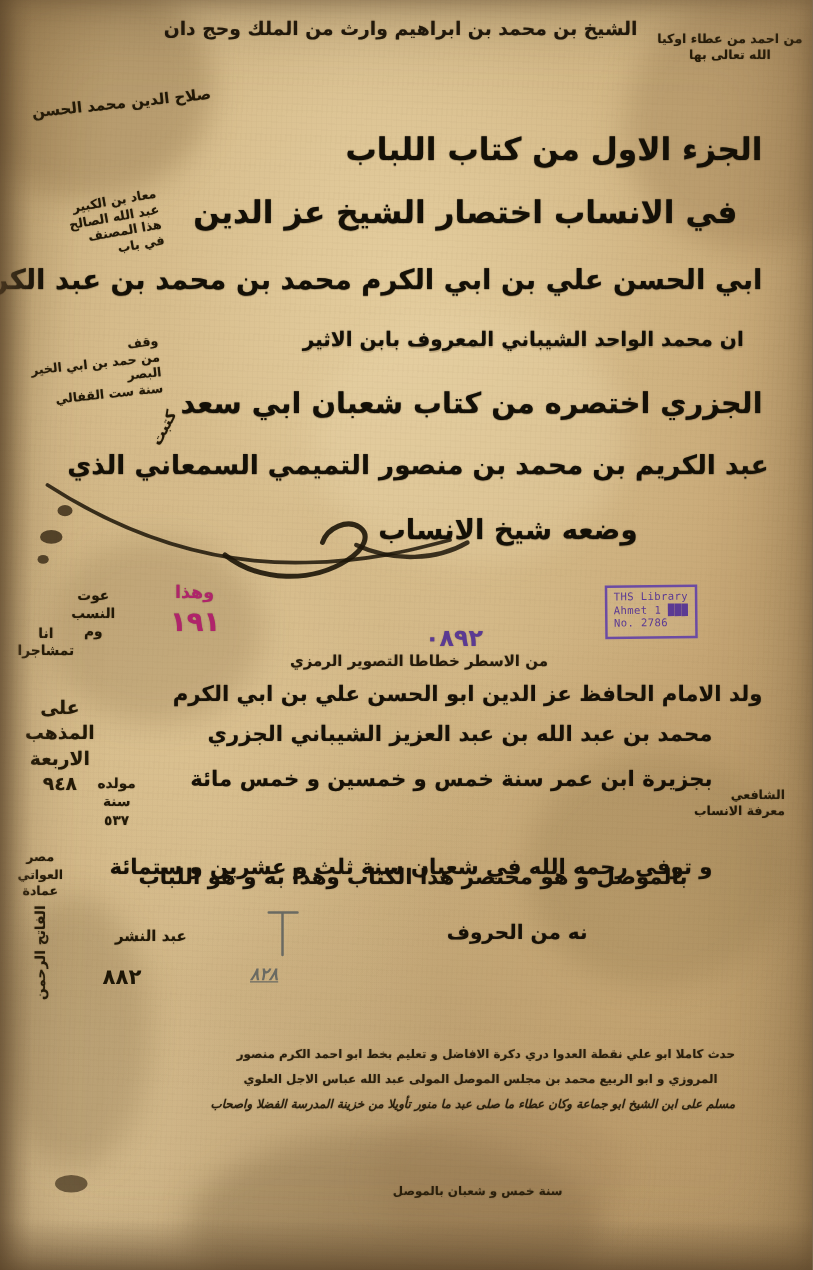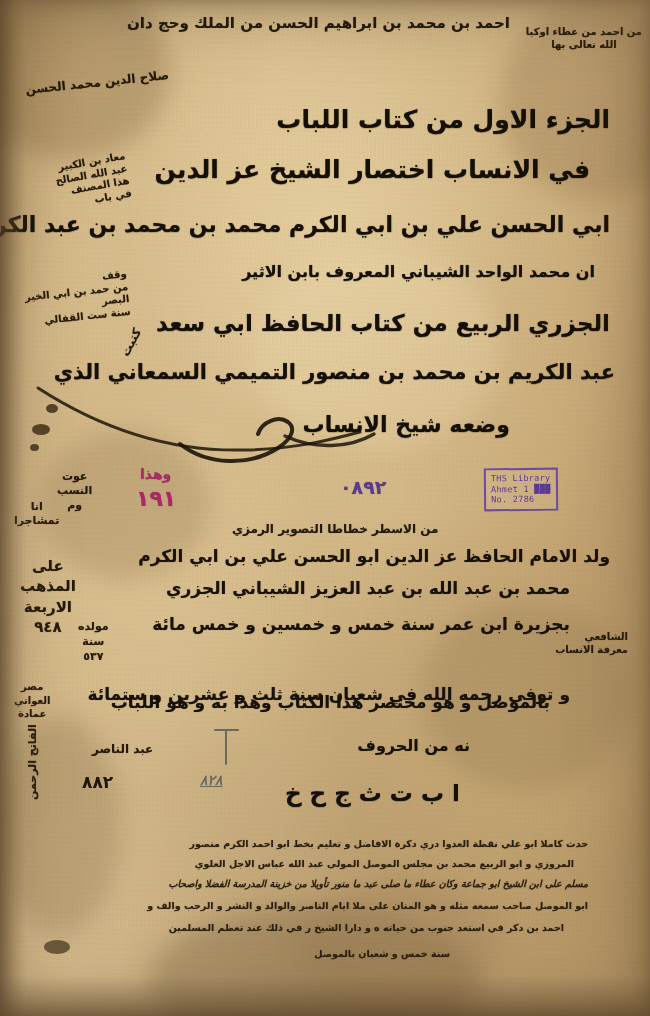--- a/index.html
+++ b/index.html
@@ -192,32 +192,32 @@
   <div class="stain s1"></div>
   <div class="stain s2"></div>
   <div class="stain s3"></div>
   <div class="stain s4"></div>
   <div class="stain s5"></div>
   <div class="stain s6"></div>
   <div class="stain s7"></div>
   <div class="stain s8"></div>
   <div class="grain"></div>
 
-  <div class="ar top-header" style="left:150px; top:14px; width:360px; text-align:center;">احمد بن محمد بن ابراهيم الحسن من الملك وحج دان</div>
+  <div class="ar top-header" style="left:150px; top:14px; width:360px; text-align:center;">الشيخ بن محمد بن ابراهيم وارث من الملك وحج دان</div>
 
   <div class="ar margin-note" style="right:8px; top:26px; text-align:center; font-size:10px;">من احمد من عطاء اوكيا
 الله تعالى بها</div>
 
   <div class="ar margin-note rot-slight-l" style="left:24px; top:68px; font-size:12px;">صلاح الدين محمد الحسن</div>
 
   <div class="ar main-line" style="right:40px; top:105px;margin-left:20px;">الجزء الاول من كتاب اللباب</div>
   <div class="ar main-line" style="right:60px; top:155px;">في الانساب اختصار الشيخ عز الدين</div>
   <div class="ar main-line" style="right:40px; top:212px; font-size:22px;">ابي الحسن علي بن ابي الكرم محمد بن محمد بن عبد الكريم</div>
   <div class="ar main-line" style="right:55px; top:262px; font-size:16px;">ان محمد الواحد الشيباني المعروف بابن الاثير</div>
-  <div class="ar main-line" style="right:40px; top:310px; font-size:23px;">الجزري الربيع من كتاب الحافظ ابي سعد</div>
+  <div class="ar main-line" style="right:40px; top:310px; font-size:23px;">الجزري اختصره من كتاب شعبان ابي سعد</div>
   <div class="ar main-line" style="right:35px; top:360px; font-size:21px;margin-left:48px;">عبد الكريم بن محمد بن منصور التميمي السمعاني الذي</div>
   <div class="ar main-line" style="right:140px; top:412px; font-size:22px;">وضعه شيخ الانساب</div>
 
   <svg class="swoosh" style="left:30px; top:370px;" width="420" height="110" viewBox="0 0 420 110">
     <path d="M8,18 C70,58 140,82 215,80 C265,79 300,70 330,62" stroke="#1c1508" stroke-width="3" fill="none" stroke-linecap="round" opacity="0.85"></path>
     <path d="M150,74 C178,96 220,96 248,78 C262,69 266,58 258,52 C248,45 232,52 228,64" stroke="#1c1508" stroke-width="4" fill="none" stroke-linecap="round" opacity="0.9"></path>
     <path d="M255,66 C285,80 320,78 344,64" stroke="#1c1508" stroke-width="3.5" fill="none" stroke-linecap="round" opacity="0.85"></path>
   </svg>
 
   <div class="ar margin-note rot-slight-l2" style="left:28px; top:150px; font-size:10px; width:96px; text-align:right;">معاد بن الكبير
@@ -254,53 +254,50 @@
   <div class="ar margin-note rot-left" style="left:26px; top:800px; font-size:11px;">الفاتح الرحمن</div>
 
   <div class="blot" style="left:46px; top:404px; width:12px; height:9px;"></div>
   <div class="blot" style="left:32px; top:424px; width:18px; height:11px;"></div>
   <div class="blot" style="left:30px; top:444px; width:9px; height:7px;"></div>
   <div class="blot" style="left:44px; top:940px; width:26px; height:14px; opacity:0.6;"></div>
 
   <div class="ar num-pink-small" style="left:140px; top:466px;">وهذا</div>
   <div class="ar num-pink" style="left:136px; top:486px;">١٩١</div>
 
-  <div class="ar num-purple" style="left:340px; top:476px;text-align:center;">٢٩٨٠</div>
+  <div class="ar num-purple" style="left:340px; top:500px;text-align:center;">٢٩٨٠</div>
 
   <div class="stamp" style="left:484px; top:468px;">
     <div>THS  Library</div>
     <div>Ahmet 1 ███</div>
     <div>No. 2786</div>
   </div>
 
   <div class="ar small-line" style="left:232px; top:522px; font-size:12px;">من الاسطر خطاطا التصوير الرمزي</div>
 
   <div class="ar body-line" style="right:40px; top:546px;">ولد الامام الحافظ عز الدين ابو الحسن علي بن ابي الكرم</div>
   <div class="ar body-line" style="right:80px; top:578px;">محمد بن عبد الله بن عبد العزيز الشيباني الجزري</div>
   <div class="ar body-line" style="right:80px; top:614px;">بجزيرة ابن عمر سنة خمس و خمسين و خمس مائة</div>
   <div class="ar body-line" style="right:80px; top:684px;">و توفي رحمه الله في شعبان سنة ثلث و عشرين و ستمائة</div>
   <div class="ar body-line" style="right:100px; top:692px;">بالموصل و هو مختصر هذا الكتاب وهذا به و هو اللباب</div>
 
   <div class="ar margin-note" style="right:22px; top:630px; font-size:10px; text-align:right; line-height:1.3;">الشافعي
 معرفة الانساب</div>
 
   <div class="ar body-line" style="right:180px; top:736px; font-size:16px;">نه من الحروف</div>
 
-  <div class="ar main-line" style="right:190px; top:780px; font-size:23px; letter-spacing:12px;">ا ب ت ث ج ح خ</div>
-
-  <div class="ar margin-note" style="left:92px; top:742px; font-size:12px;">عبد الناصر</div>
+
+  <div class="ar margin-note" style="left:92px; top:742px; font-size:12px;">عبد النشر</div>
   <div class="num-black" style="position:absolute; left:82px; top:772px;">٨٨٢</div>
   <div class="num-pencil" style="position:absolute; left:200px; top:772px;text-decoration:underline;">٨٢٨</div>
   <svg style="position:absolute; left:212px; top:726px;" width="30" height="42" viewBox="0 0 30 42">
     <path d="M3,4 L26,4 M14,4 L14,38" stroke="#6a6a62" stroke-width="2" fill="none" stroke-linecap="round"></path>
   </svg>
 
   <div class="ar tiny-line" style="right:62px; top:838px; font-size:9.5px;">حدث كاملا ابو علي نقطة العدوا دري دكرة الافاضل و تعليم بخط ابو احمد الكرم منصور</div>
   <div class="ar tiny-line" style="right:76px; top:858px; font-size:9.5px;">المروزي و ابو الربيع محمد بن مجلس الموصل المولى عبد الله عباس الاجل العلوي</div>
   <div class="ar tiny-line" style="right:62px; top:878px; font-size:9.5px;font-style:italic;">مسلم على ابن الشيخ ابو جماعة وكان عطاء ما صلى عبد ما منور تأويلا من خزينة المدرسة الفضلا واصحاب</div>
-  <div class="ar tiny-line" style="right:62px; top:900px; font-size:9.5px;">ابو الموصل صاحب سمعه مثله و هو المنان على ملا ايام الناصر والوالد و النشر و الرحب والف و</div>
-  <div class="ar tiny-line" style="right:86px; top:922px; font-size:9.5px;">احمد بن دكر في استعد جنوب من حياته ه و دارا الشيخ ر في ذلك عند تعظم المسلمين</div>
   <div class="ar tiny-line" style="right:200px; top:948px; font-size:9.5px;margin-left:20px;">سنة خمس و شعبان بالموصل</div>
 
   <div class="gutter-left"></div>
   <div class="gutter-bottom"></div>
   <div class="vignette"></div>
 </div>
 
 </body></html>

